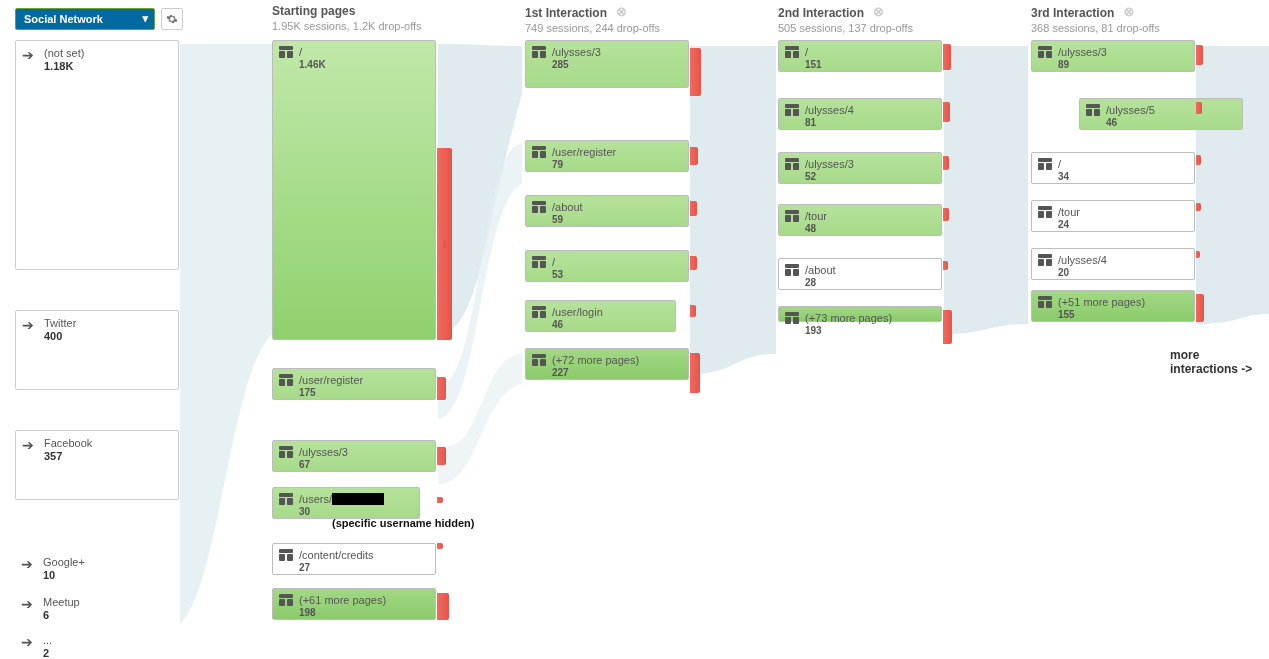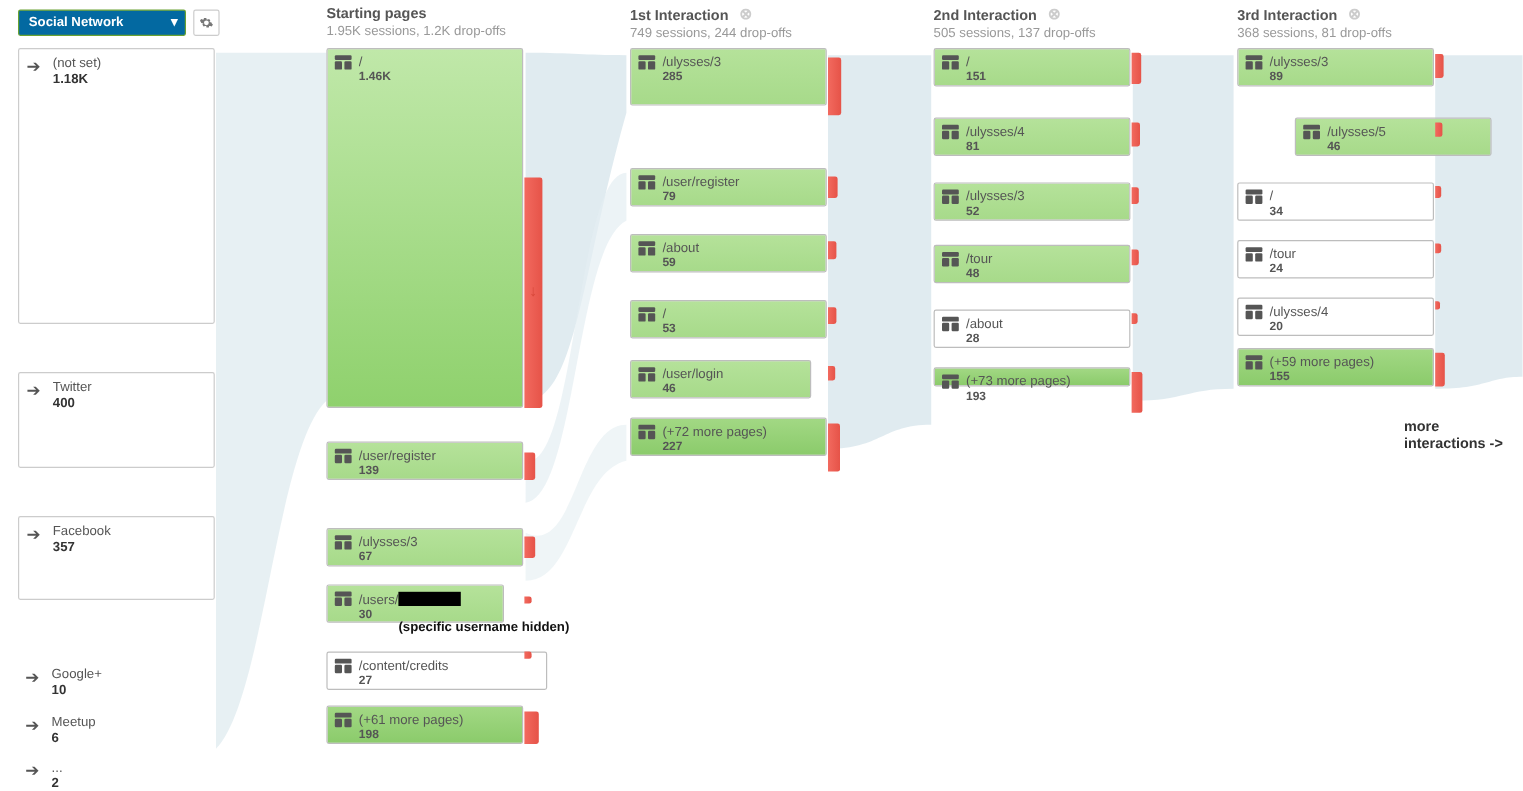--- a/index.html
+++ b/index.html
@@ -227,40 +227,40 @@
   <span class="icon"><span class="page-icon"></span></span>
   <div class="path">/</div>
   <div class="count">1.46K</div>
 </div>
 <div class="drop" style="left:437px; top:148px; width:15px; height:192px;"></div>
 <span class="down-arrow" style="left:441px; top:235px;">↓</span>
 
 <div class="node" style="left:272px; top:368px; width:164px; height:32px;">
   <span class="icon"><span class="page-icon"></span></span>
   <div class="path">/user/register</div>
-  <div class="count">139</div>
+  <div class="count">175</div>
 </div>
 <div class="drop" style="left:437px; top:377px; width:9px; height:23px;"></div>
 
 <div class="node" style="left:272px; top:440px; width:164px; height:32px;">
   <span class="icon"><span class="page-icon"></span></span>
   <div class="path">/ulysses/3</div>
   <div class="count">67</div>
 </div>
 <div class="drop" style="left:437px; top:447px; width:9px; height:18px;"></div>
 
 <div class="node" style="left:272px; top:487px; width:148px; height:32px;">
   <span class="icon"><span class="page-icon"></span></span>
   <div class="path"><span>/users/</span><span class="redact"></span></div>
   <div class="count">30</div>
 </div>
 <div class="drop" style="left:437px; top:497px; width:6px; height:6px;"></div>
 <div class="annotation" style="left:332px; top:517px;">(specific username hidden)</div>
 
-<div class="node" style="left:272px; top:543px; width:184px; height:32px; background:#fff;">
+<div class="node" style="left:272px; top:543px; width:164px; height:32px; background:#fff;">
   <span class="icon"><span class="page-icon"></span></span>
   <div class="path">/content/credits</div>
   <div class="count">27</div>
 </div>
 <div class="drop" style="left:437px; top:543px; width:6px; height:6px;"></div>
 
 <div class="node more" style="left:272px; top:588px; width:164px; height:32px;">
   <span class="icon"><span class="page-icon"></span></span>
   <div class="path">(+61 more pages)</div>
   <div class="count">198</div>
@@ -381,18 +381,18 @@
 
 <div class="node" style="left:1031px; top:248px; width:164px; height:32px; background:#fff">
   <span class="icon"><span class="page-icon"></span></span>
   <div class="path">/ulysses/4</div>
   <div class="count">20</div>
 </div>
 <div class="drop" style="left:1196px; top:251px; width:4px; height:7px;"></div>
 
 <div class="node more" style="left:1031px; top:290px; width:164px; height:32px;">
   <span class="icon"><span class="page-icon"></span></span>
-  <div class="path">(+59 more pages)</div>
+  <div class="path">(+51 more pages)</div>
   <div class="count">155</div>
 </div>
 <div class="drop" style="left:1196px; top:294px; width:8px; height:28px;"></div>
 
 <div class="more-link" style="left:1142px; top:348px;">more interactions -&gt;</div>
 
 </body></html>

